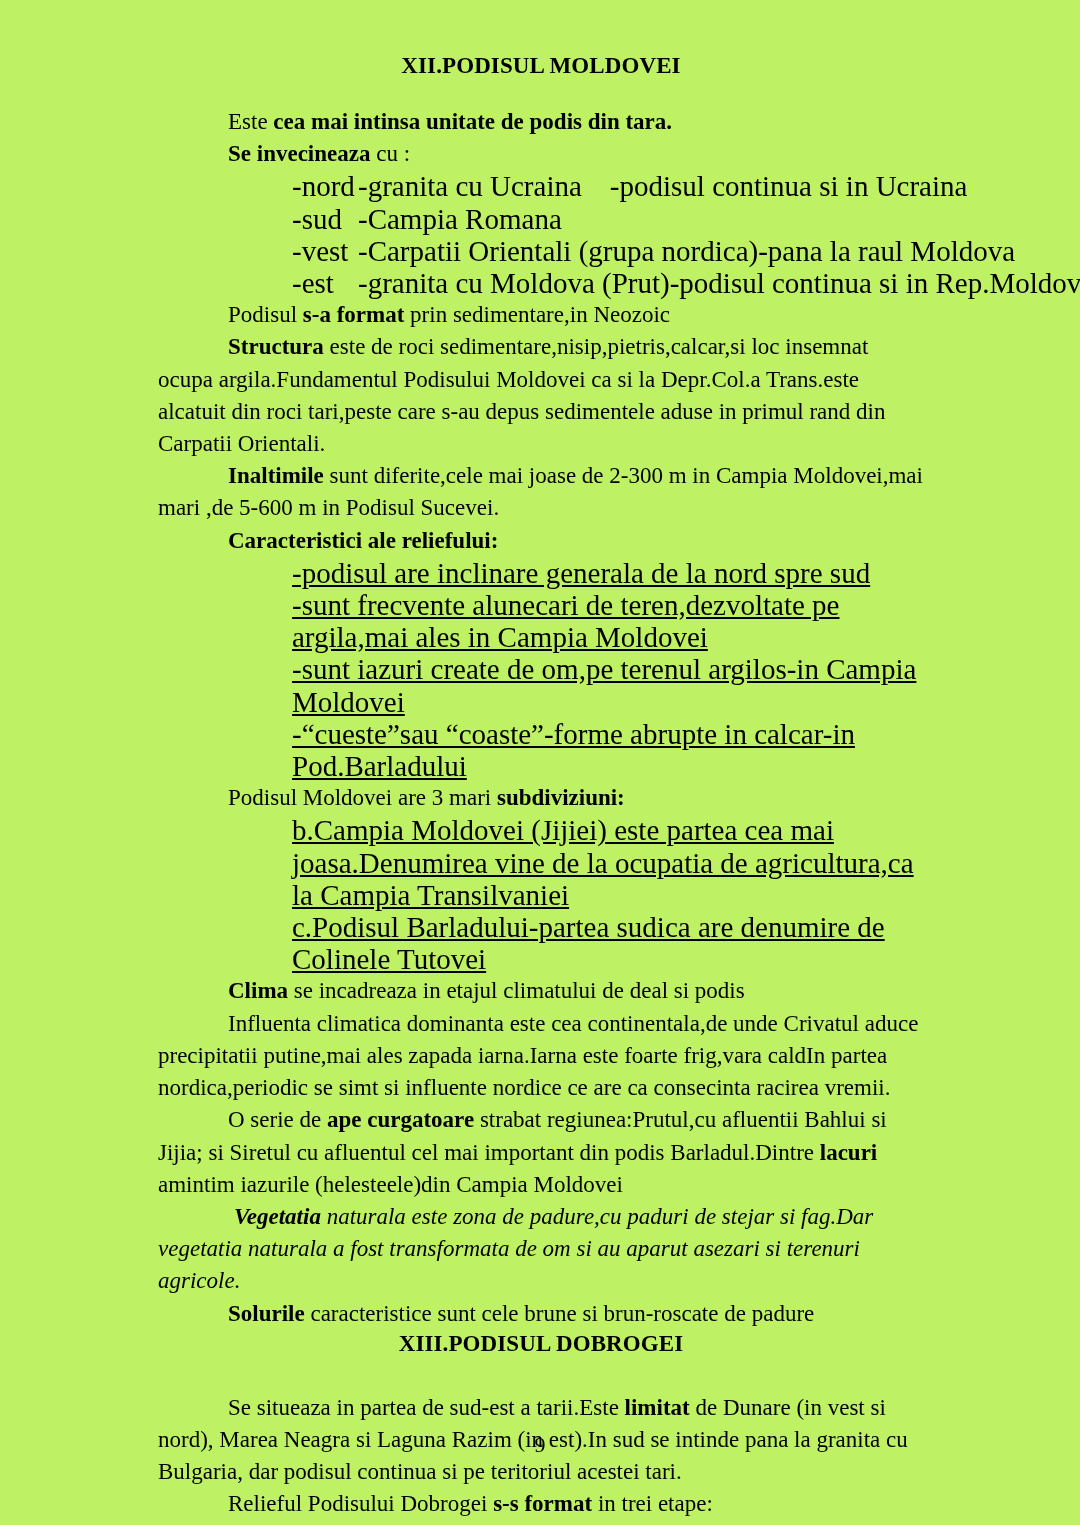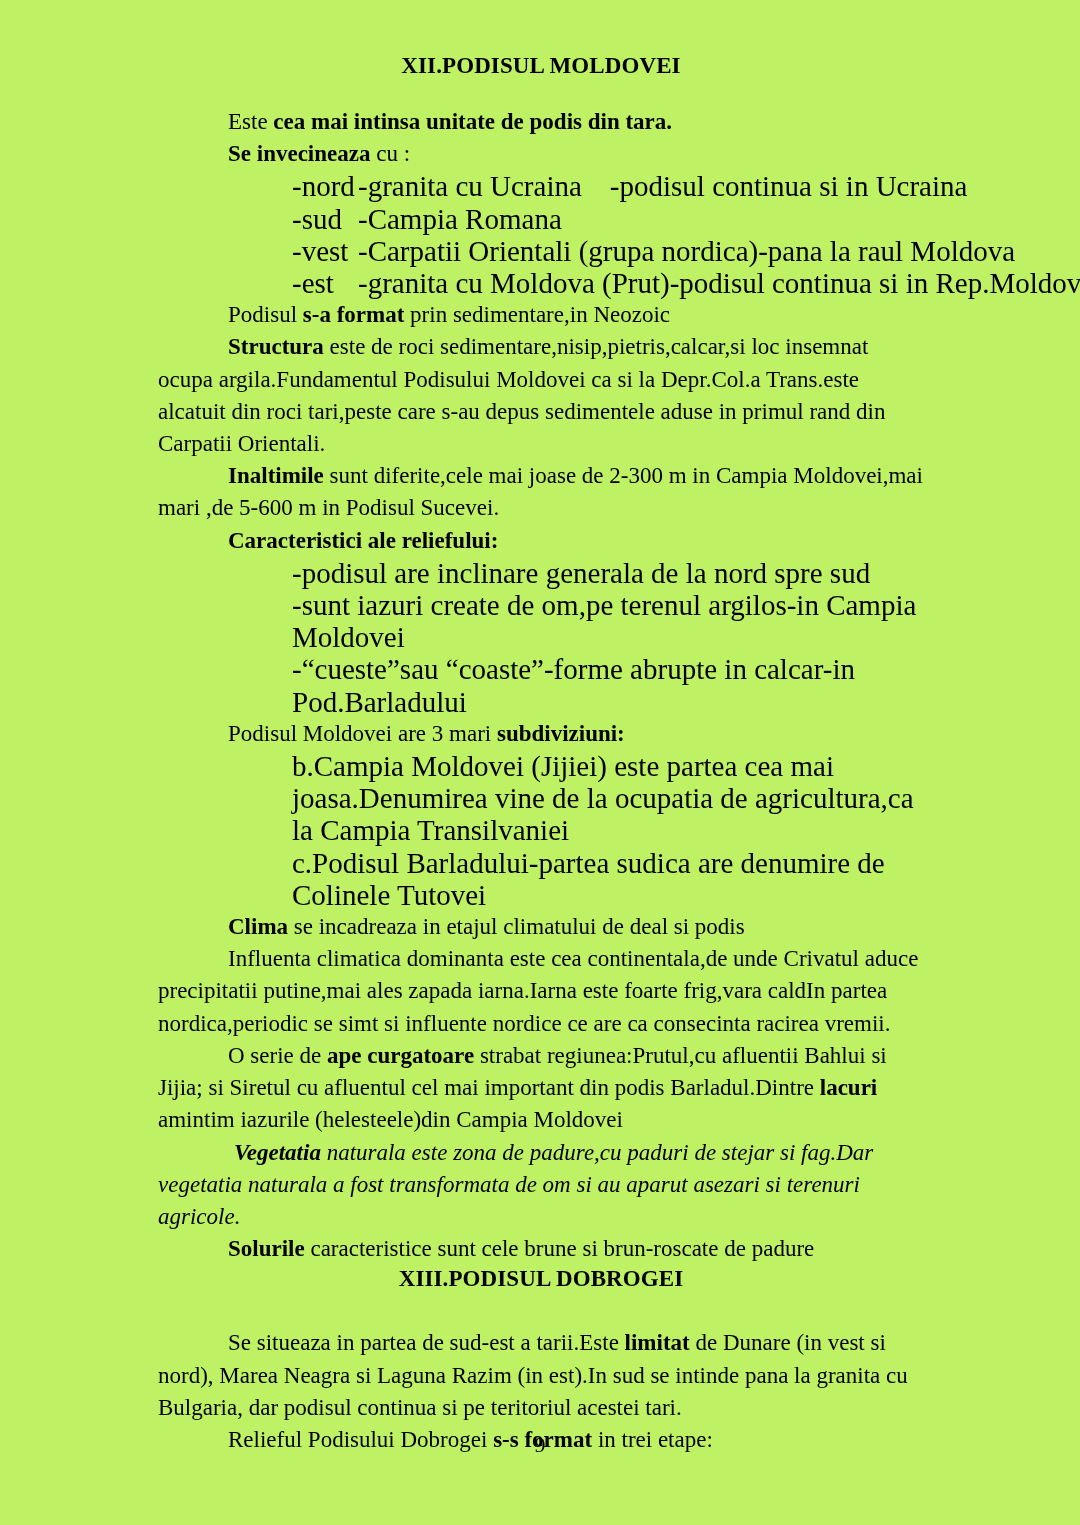--- a/index.html
+++ b/index.html
@@ -50,21 +50,21 @@
   }
   .ind-1  { text-indent: 70px; }     
   .ind-1b { text-indent: 76px; font-style: italic; }
   
   .sub {
     margin: 0;
     padding-left: 134px;
     font-size: 29px;
     line-height: 32.2px;
   }
-  .sub-line { display: block; }
+  .sub-line { display: block; text-decoration: underline; }
   
   .compass-row {
     display: block;
     white-space: pre;
   }
   .compass-dir {
     display: inline-block;
     width: 66px;
   }
   .compass-desc {
@@ -103,20 +103,21 @@
     <p class="para ind-1"><span>Podisul </span><b>s-a format</b><span> prin sedimentare,in Neozoic</span></p>
 
     <p class="para ind-1"><b>Structura</b><span> este de roci sedimentare,nisip,pietris,calcar,si loc insemnat ocupa argila.Fundamentul Podisului Moldovei ca si la Depr.Col.a Trans.este alcatuit din roci tari,peste care s-au depus sedimentele aduse in primul rand din Carpatii Orientali.</span></p>
 
     <p class="para ind-1"><b>Inaltimile</b><span> sunt diferite,cele mai joase de 2-300 m in Campia Moldovei,mai mari ,de 5-600 m in Podisul Sucevei.</span></p>
 
     <p class="para ind-1"><b>Caracteristici ale reliefului:</b></p>
 
     <div class="sub">
       <span class="sub-line">-podisul are inclinare generala de la nord spre sud</span>
+      <span class="sub-line">-sunt frecvente alunecari de teren,dezvoltate pe argila,mai ales in Campia Moldovei</span>
       <span class="sub-line">-sunt iazuri create de om,pe terenul argilos-in Campia Moldovei</span>
       <span class="sub-line">-“cueste”sau “coaste”-forme abrupte in calcar-in Pod.Barladului</span>
     </div>
 
     <p class="para ind-1"><span>Podisul Moldovei are 3 mari </span><b>subdiviziuni:</b></p>
 
     <div class="sub">
       <span class="sub-line">b.Campia Moldovei (Jijiei) este partea cea mai joasa.Denumirea vine de la ocupatia de agricultura,ca la Campia Transilvaniei</span>
       <span class="sub-line">c.Podisul Barladului-partea sudica are denumire de Colinele Tutovei</span>
     </div>

